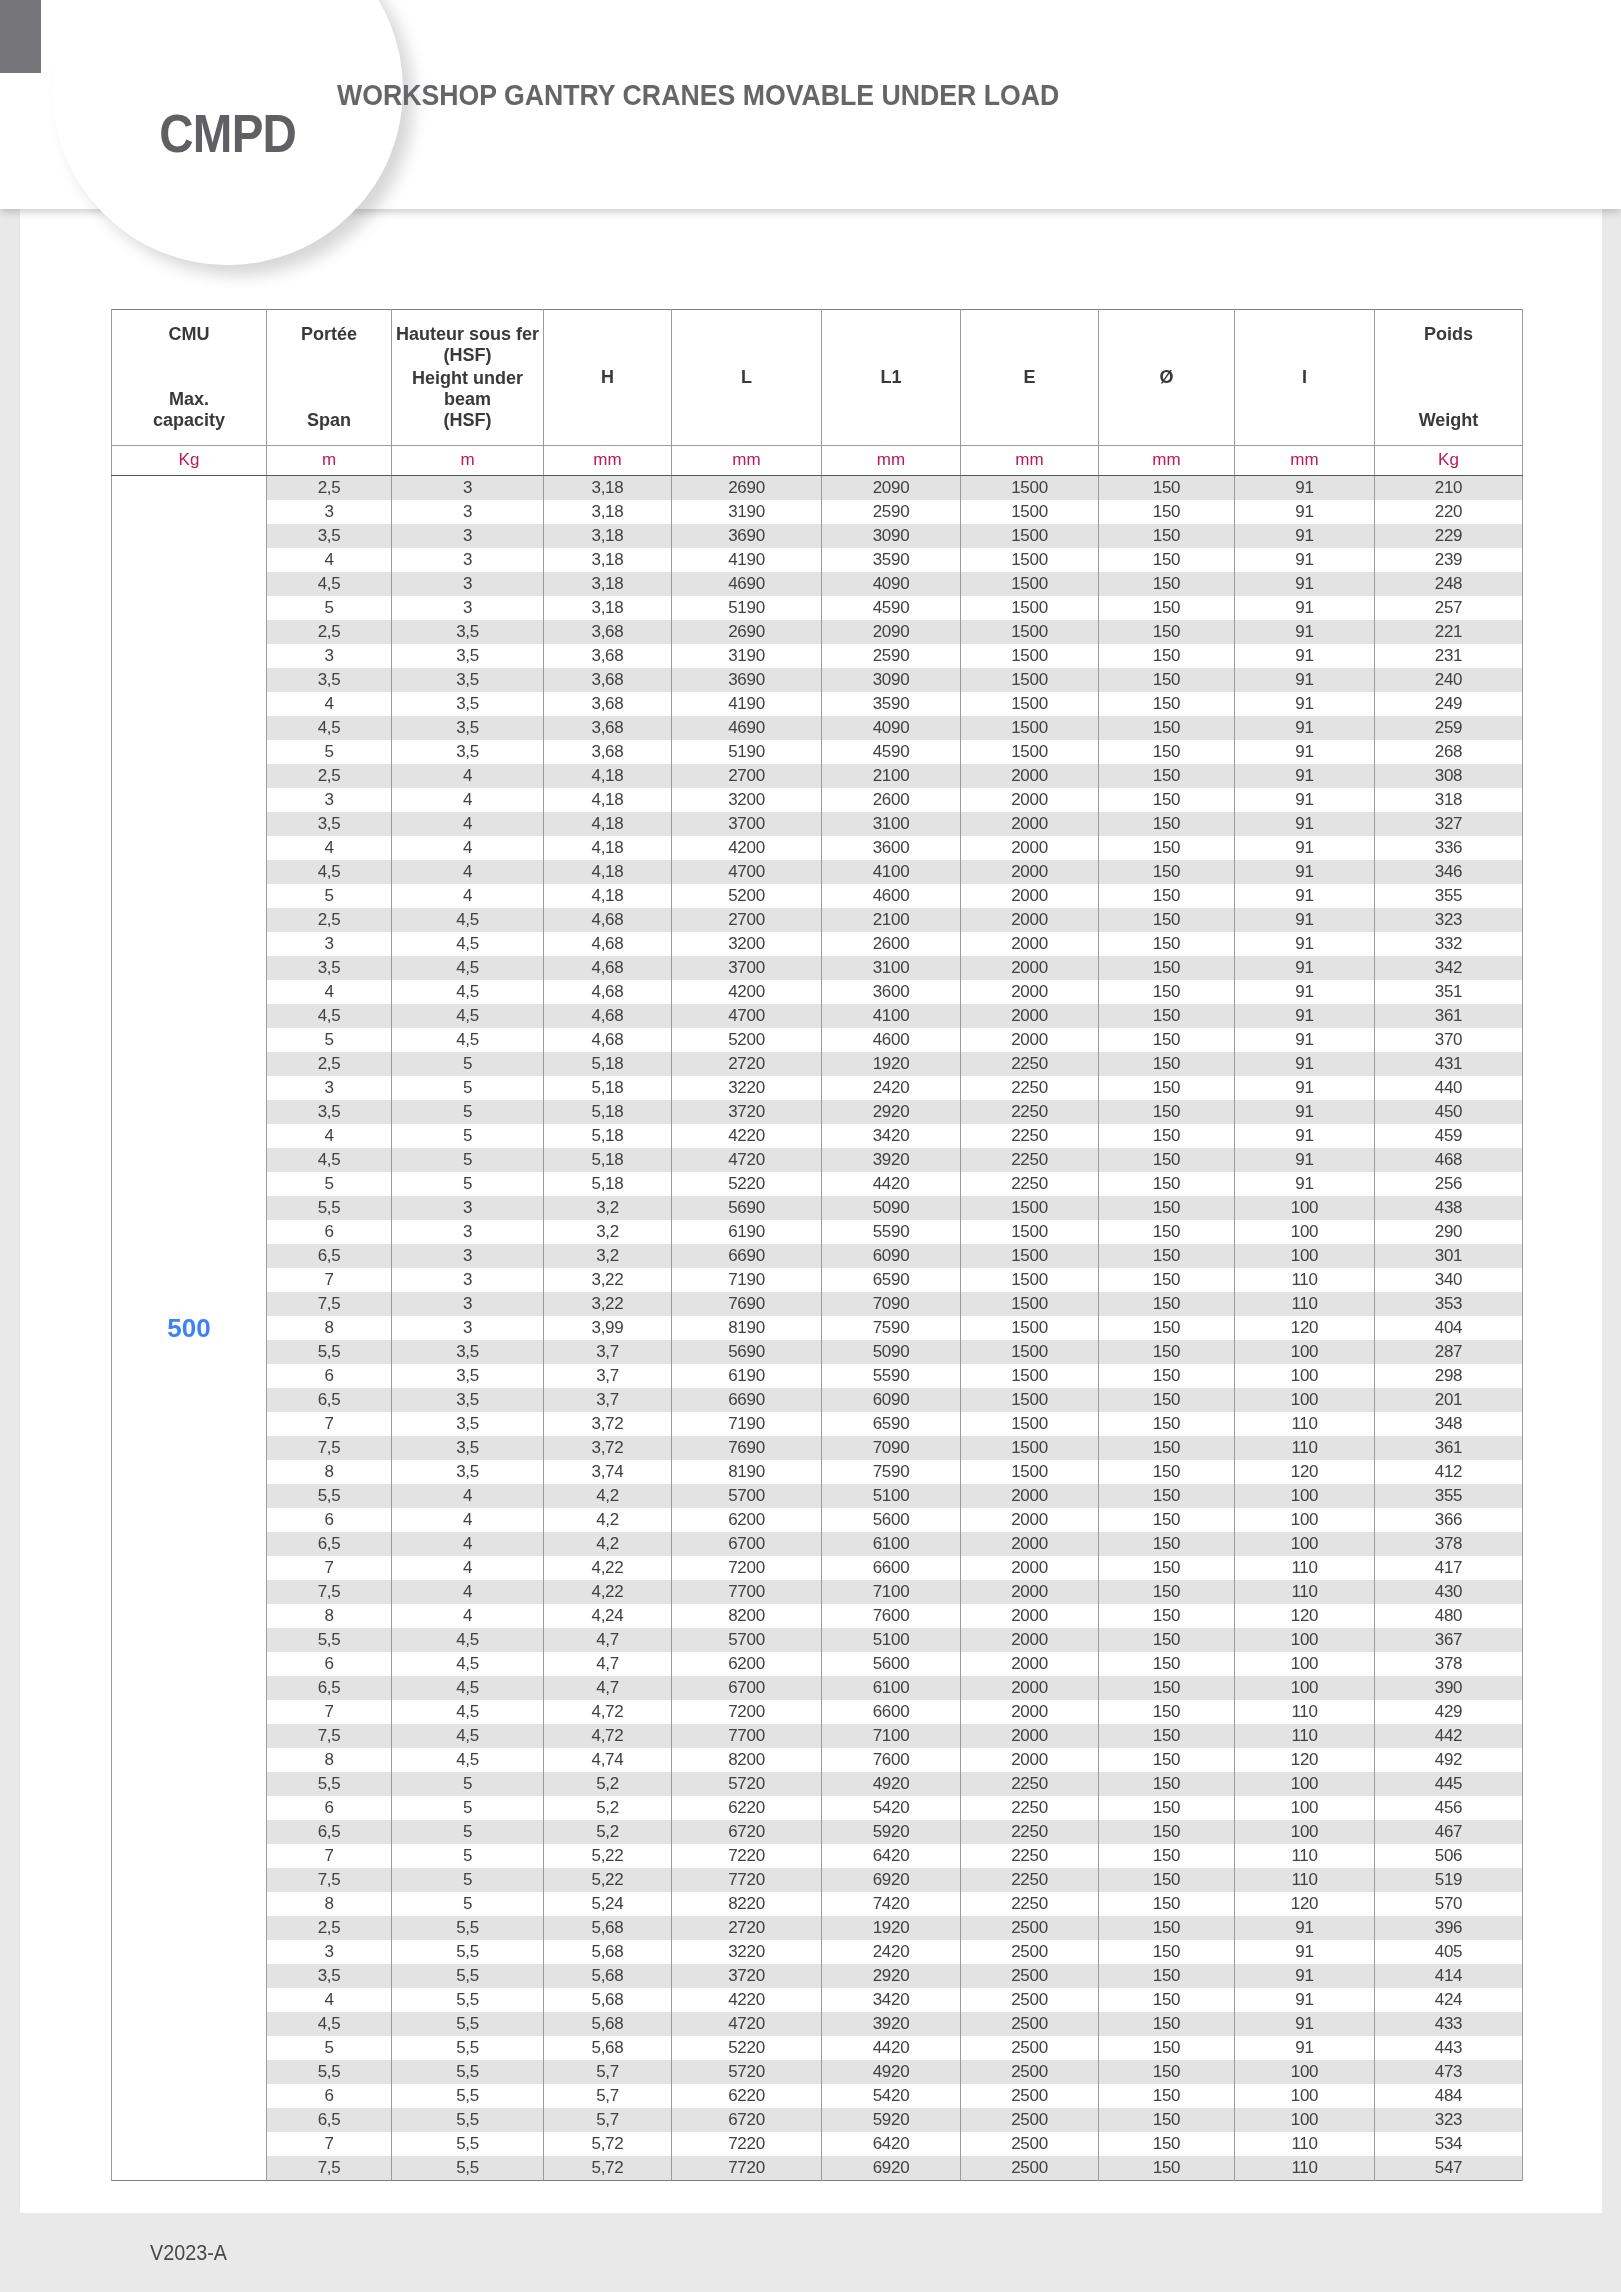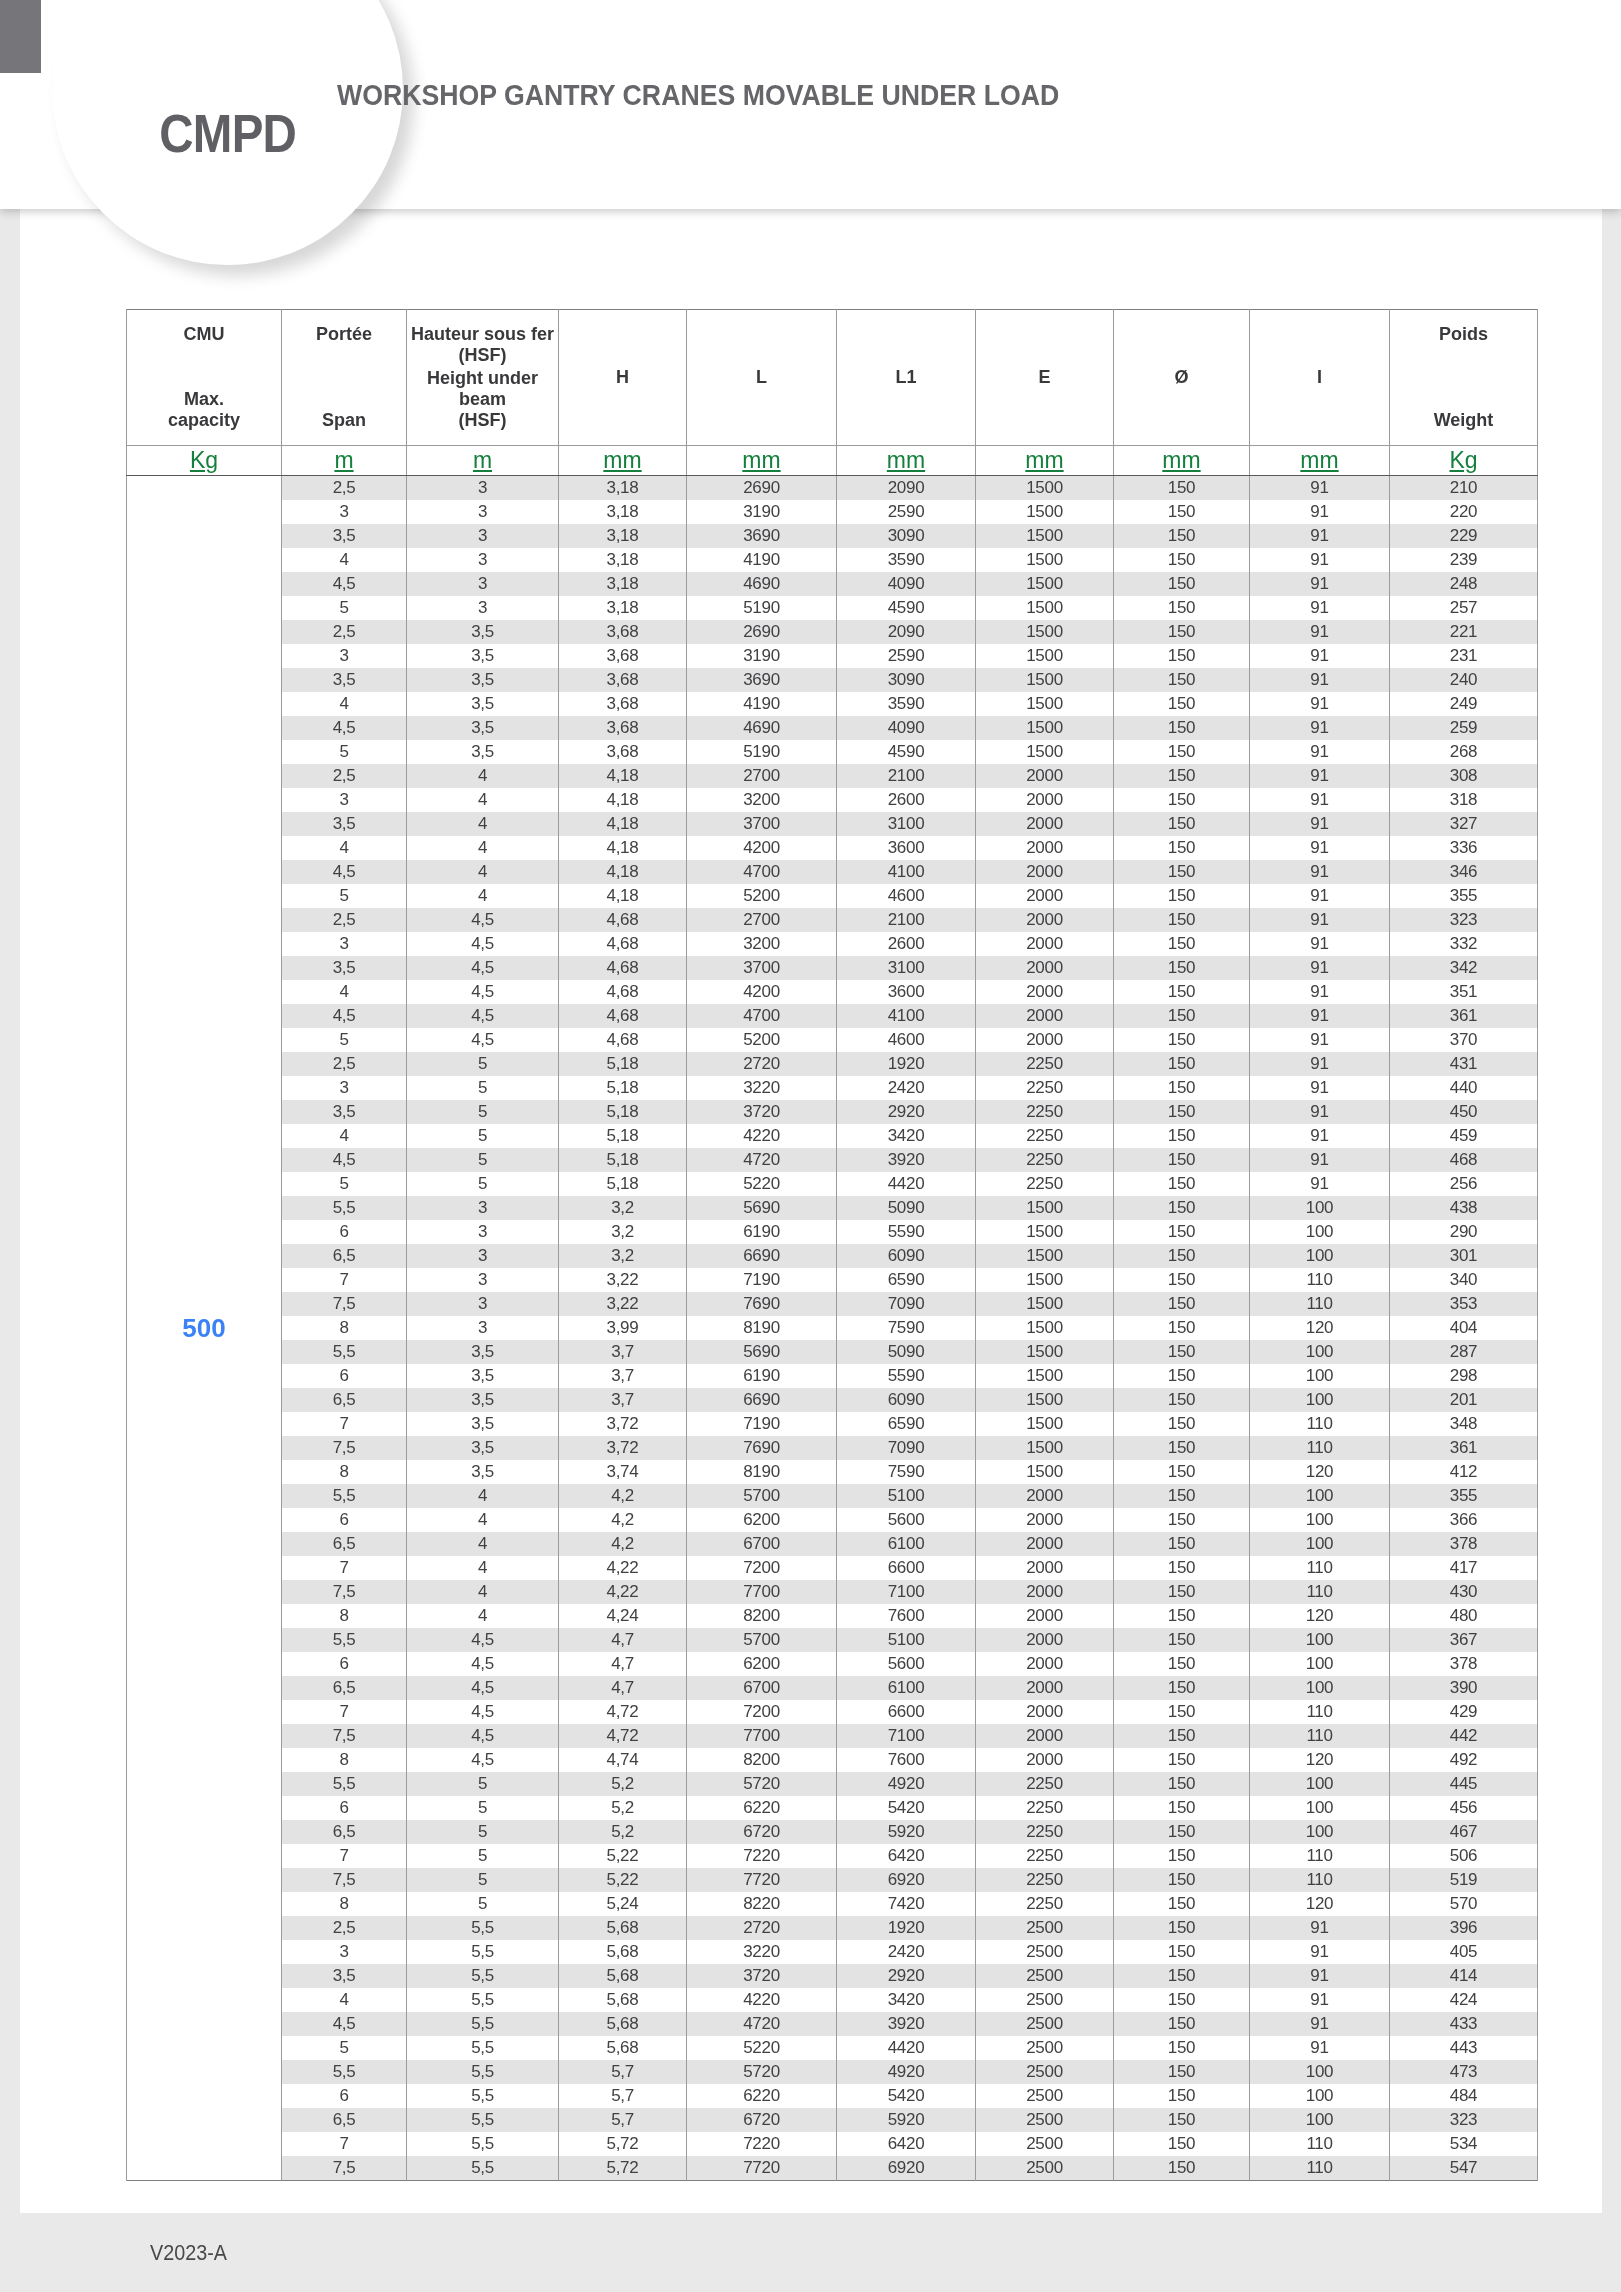--- a/index.html
+++ b/index.html
@@ -41,21 +41,21 @@
     background:#ffffff;z-index:1;
   }
   
   .footer-version{
     position:absolute;left:150px;top:2241px;z-index:2;
     font-size:21.5px;color:#48484a;
     transform:scaleX(0.92);transform-origin:left center;
   }
   
   .table-wrap{
-    position:absolute;left:126px;top:309px;width:1412px;z-index:5;
+    position:absolute;left:111px;top:309px;width:1412px;z-index:5;
   }
   table.spec{
     width:100%;border-collapse:collapse;table-layout:fixed;
     border:1.8px solid #7d7d80;
     color:#414144;
   }
   table.spec th,table.spec td{
     border-left:0.9px solid #9b9b9d;border-right:0.9px solid #9b9b9d;
     padding:0;text-align:center;vertical-align:middle;
     font-weight:normal;
@@ -65,21 +65,21 @@
     height:134px;border-bottom:0.9px solid #9b9b9d;
     font-weight:bold;color:#39393c;font-size:18px;
   }
   thead tr.titles .split{
     display:flex;flex-direction:column;justify-content:space-between;
     height:106px;padding:14.3px 1.8px;white-space:pre-line;line-height:1.15;
   }
   thead tr.titles .split.single{justify-content:center;}
   thead tr.units th{
     height:29px;border-bottom:1.8px solid #58585b;
-    font-size:23px;color:#15803d;font-weight:normal;text-decoration:underline;
+    font-size:17px;color:#be185d;font-weight:normal;
   }
   tbody td{
     height:24px;font-size:17px;line-height:24px;
     letter-spacing:-0.3px;
   }
   tbody tr:nth-child(odd) td{background:#e3e3e4;}
   tbody td.capacity{
     background:#ffffff !important;
     font-weight:bold;font-size:26px;color:#3b82f6;letter-spacing:0;
   }

